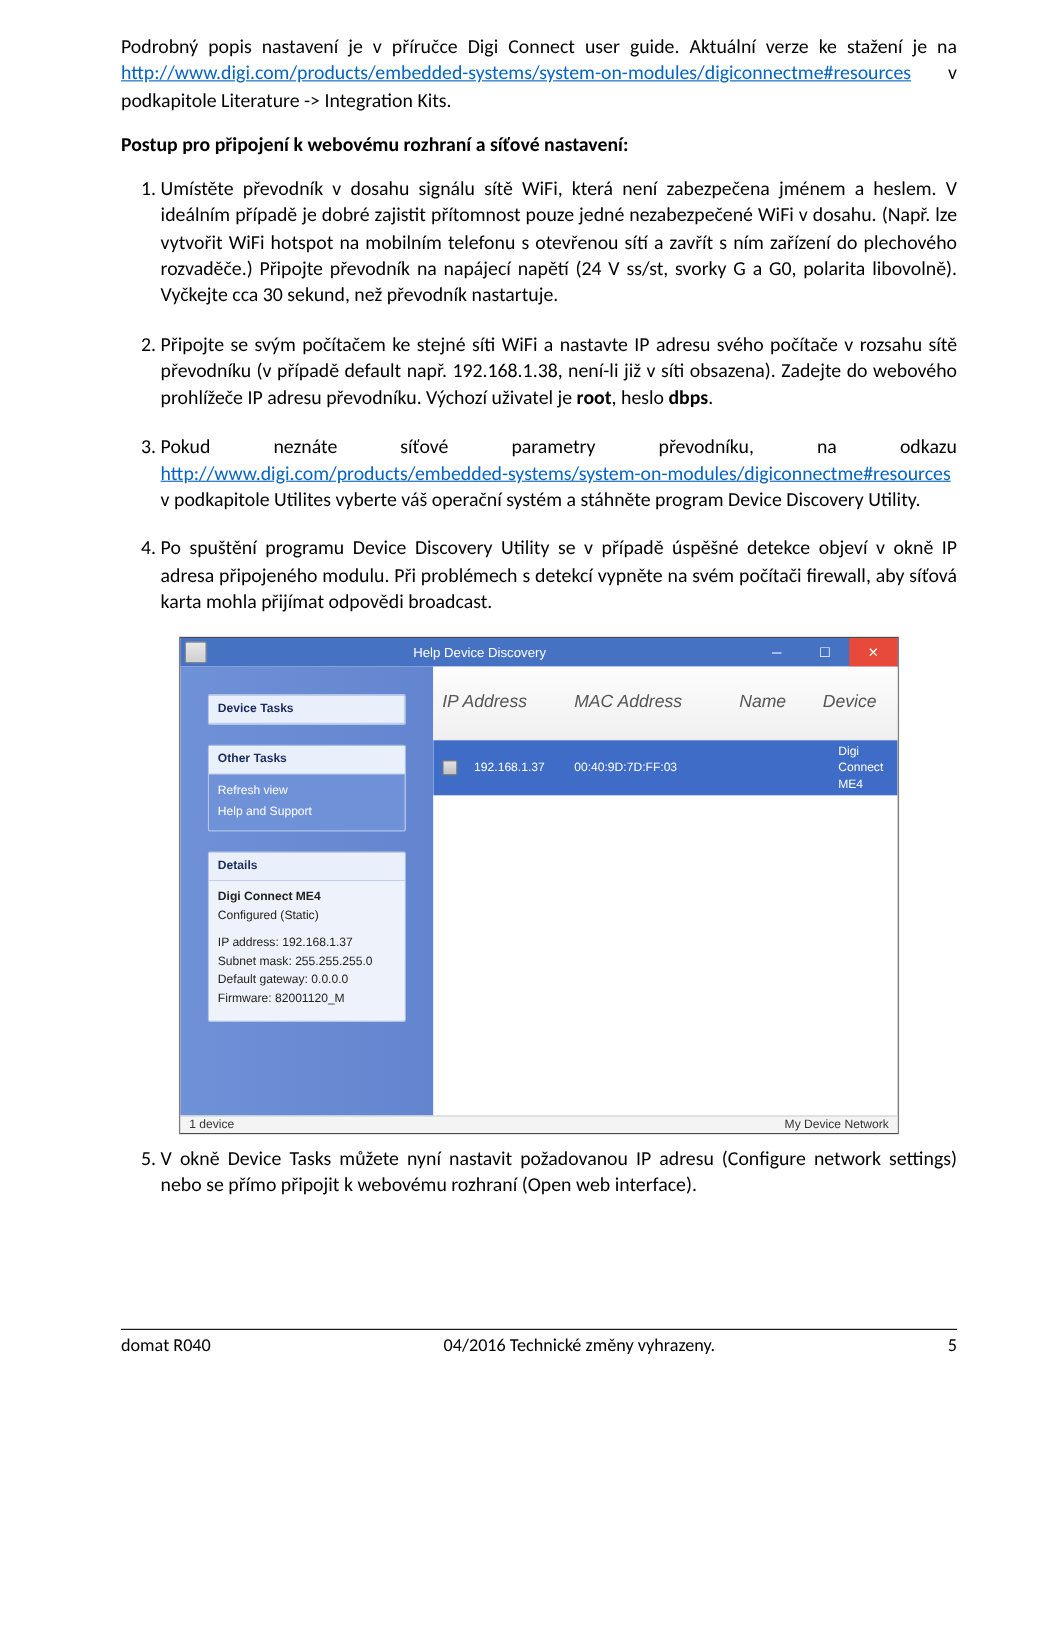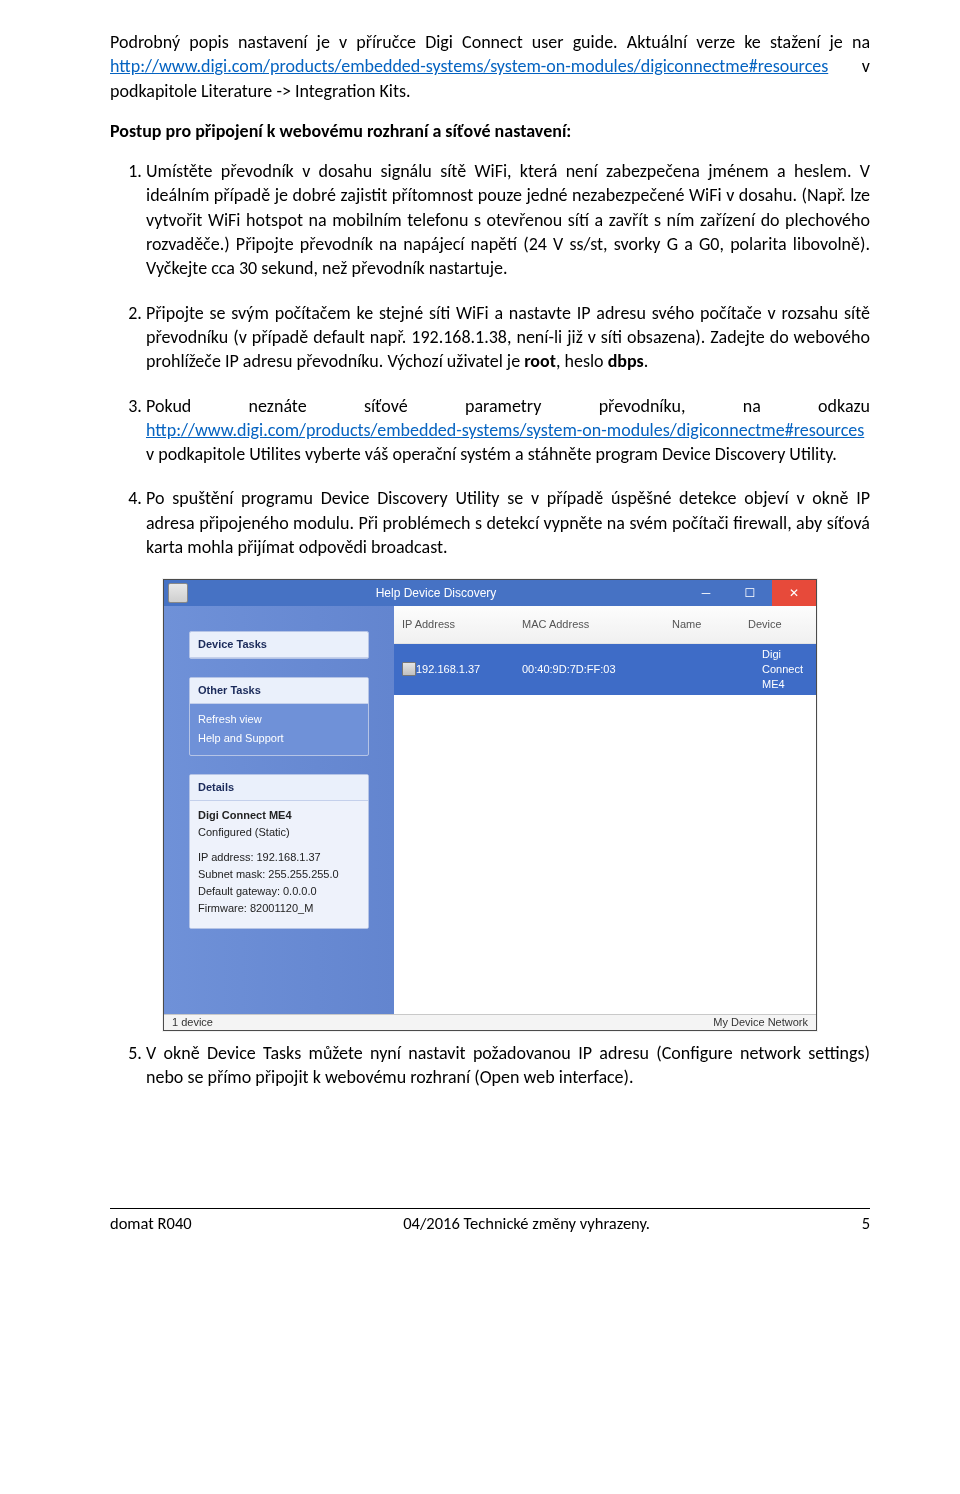--- a/index.html
+++ b/index.html
@@ -85,40 +85,41 @@
     color:#222;
     padding: 6px 8px 10px 8px;
     font-size:11px;
     line-height:1.55;
   }
   .details-body .dname { font-weight:bold; margin-bottom:0; }
   .details-body .dconf { margin-bottom:8px; }
   .mainpane { flex:1; background:#fff; position:relative; }
   .cols {
     display:flex;
-    padding: 11px 8px;
+    padding: 22px 8px;
     color:#555;
-    font-size:11px;
+    font-size:16px;
     border-bottom:1px solid #e4e4e4;
     background: linear-gradient(#fdfdfd,#f0f0f0);
+    font-style: italic;
   }
   .col { font-weight:normal; }
   .col.ip { width:120px; }
   .col.mac { width:150px; }
   .col.name { width:76px; }
   .col.dev { flex:1; }
   .row {
     display:flex;
     padding: 3px 8px;
     background:#3e6cc7;
     color:#fff;
     font-size:11px;
     align-items:center;
   }
-  .row .rip { width:120px; display:flex; align-items:center; gap:0; }
+  .row .rip { width:120px; display:flex; align-items:center; gap:15px; }
   .row .rmac { width:150px; }
   .row .rname { width:90px; }
   .row .rdev { flex:1; text-align:left; }
   .row .dico { width:12px; height:12px; background: linear-gradient(#e4e4e4,#c0c0c0); border:1px solid #777; border-radius:1px; }
   .statusbar {
     display:flex;
     justify-content:space-between;
     border-top:1px solid #c9c9c9;
     padding:0 8px;
     font-size:11px;

